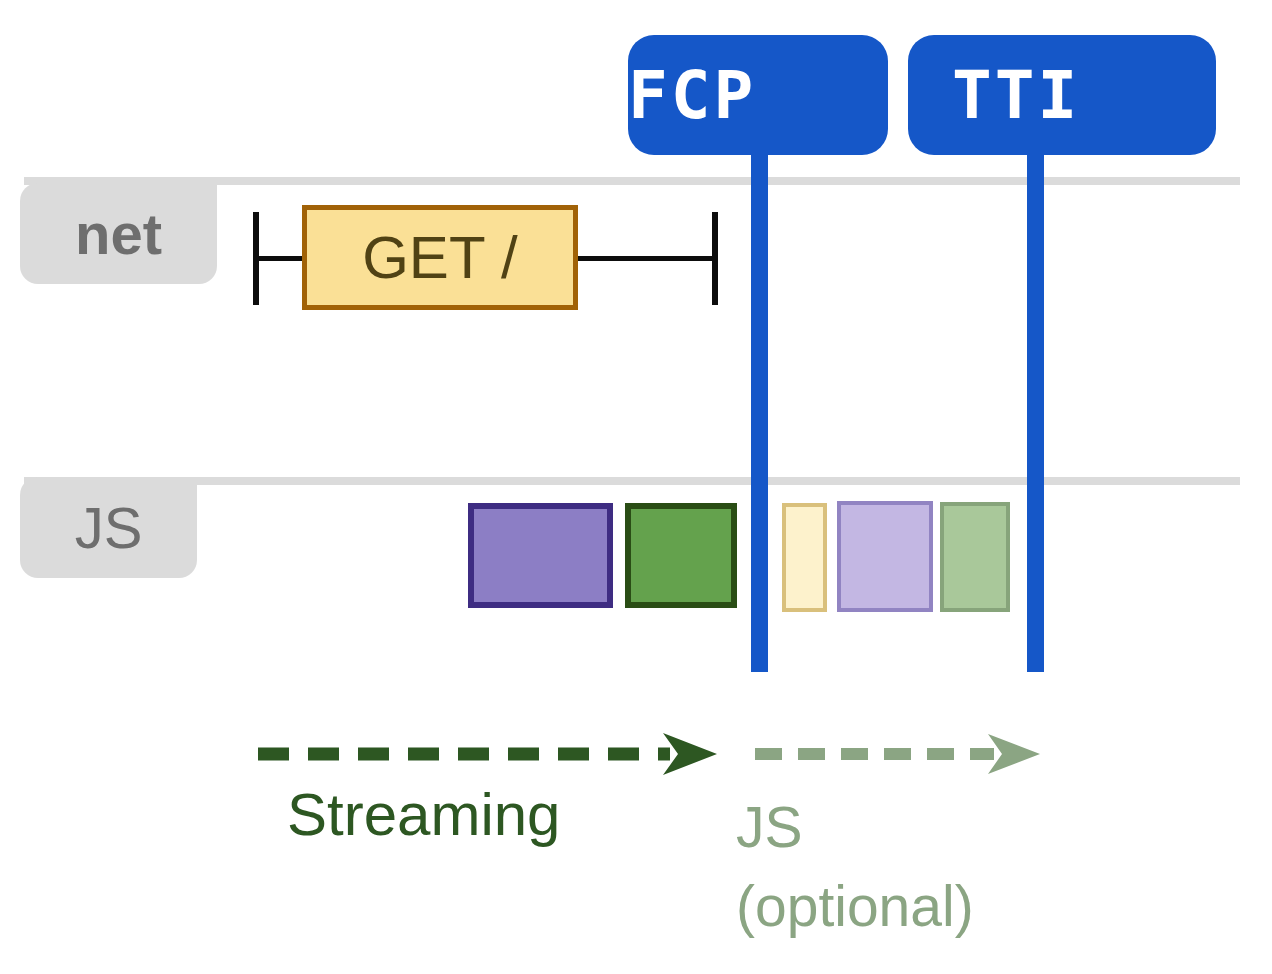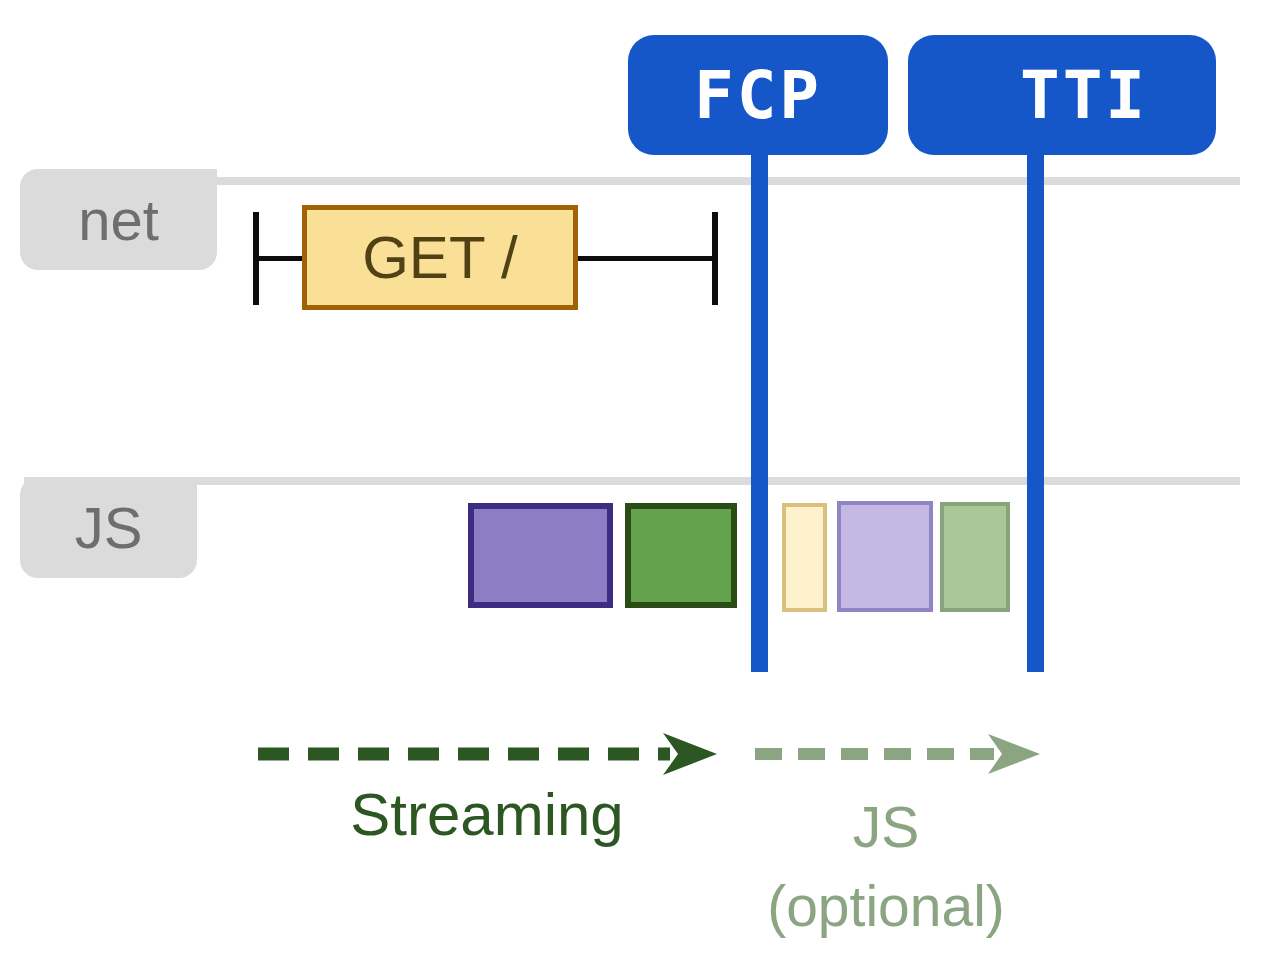--- a/index.html
+++ b/index.html
@@ -18,21 +18,21 @@
     height: 120px;
     background: #1557C8;
     border-radius: 26px;
     color: #ffffff;
     font-family: "DejaVu Sans Mono", monospace;
     font-weight: bold;
     font-size: 66px;
     letter-spacing: 3px;
     display: flex;
     align-items: center;
-    justify-content: center;
+    justify-content: flex-start;
   }
   #fcp-badge { left: 628px; width: 260px; }
   #tti-badge { left: 908px; width: 264px; padding-left: 44px; }
   .stem {
     position: absolute;
     top: 152px;
     width: 17px;
     height: 520px;
     background: #1557C8;
     z-index: 5;
@@ -56,21 +56,21 @@
     background: #DBDBDB;
     border-radius: 18px;
     border-top-right-radius: 0;
     color: #6E6E6E;
     font-size: 58px;
     display: flex;
     align-items: center;
     justify-content: center;
     z-index: 2;
   }
-  #net-tab { left: 20px; top: 169px; width: 197px; height: 101px; }
+  #net-tab { left: 20px; top: 183px; width: 197px; height: 101px; font-weight: bold; }
   #js-tab  { left: 20px; top: 477px; width: 177px; height: 101px; }
 
   
   .tick {
     position: absolute;
     top: 212px;
     width: 6px;
     height: 93px;
     background: #0d0d0d;
     z-index: 3;
@@ -115,21 +115,20 @@
   #js-block-2 { left: 782px; top: 503px; width:  45px; height: 109px; border-width: 4px; }
   #js-block-3 { left: 837px; top: 501px; width:  96px; height: 111px; border-width: 4px; }
   #js-block-4 { left: 940px; top: 502px; width:  70px; height: 110px; border-width: 4px; }
 
   
   .arrow-svg { position: absolute; z-index: 2; }
   #streaming-arrow { left: 250px; top: 730px; }
   #js-arrow        { left: 748px; top: 730px; }
   .annot {
     position: absolute;
-    text-align: center;
     z-index: 2;
   }
   #streaming-label {
     left: 287px; top: 780px; width: 400px;
     color: #2D5722; font-size: 60px;
   }
   #js-optional-label {
     left: 736px; top: 788px; width: 300px;
     color: #8BA583; font-size: 57px; line-height: 79px;
   }

